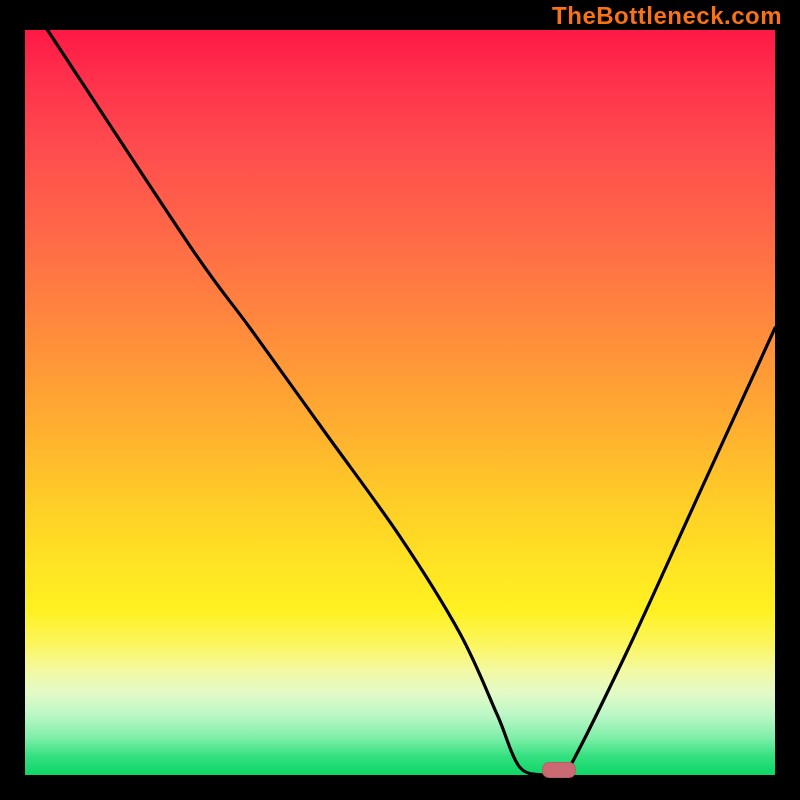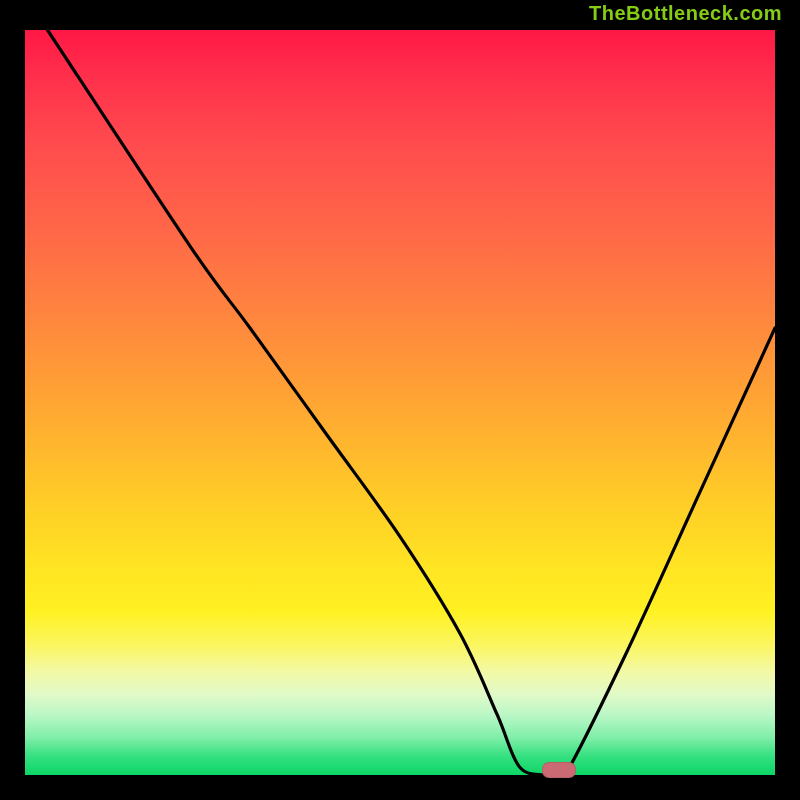--- a/index.html
+++ b/index.html
@@ -13,23 +13,23 @@
   .outer {
     position: relative;
     width: 800px;
     height: 800px;
     background: #000;
   }
   .watermark {
     position: absolute;
     top: 2px;
     right: 18px;
-    color: #84cc16;
+    color: #f97316;
     font-family: Arial, Helvetica, sans-serif;
-    font-size: 20px;
+    font-size: 24px;
     font-weight: 600;
     letter-spacing: 0.5px;
   }
   .plot {
     position: absolute;
     left: 25px;
     top: 30px;
     width: 750px;
     height: 745px;
     

